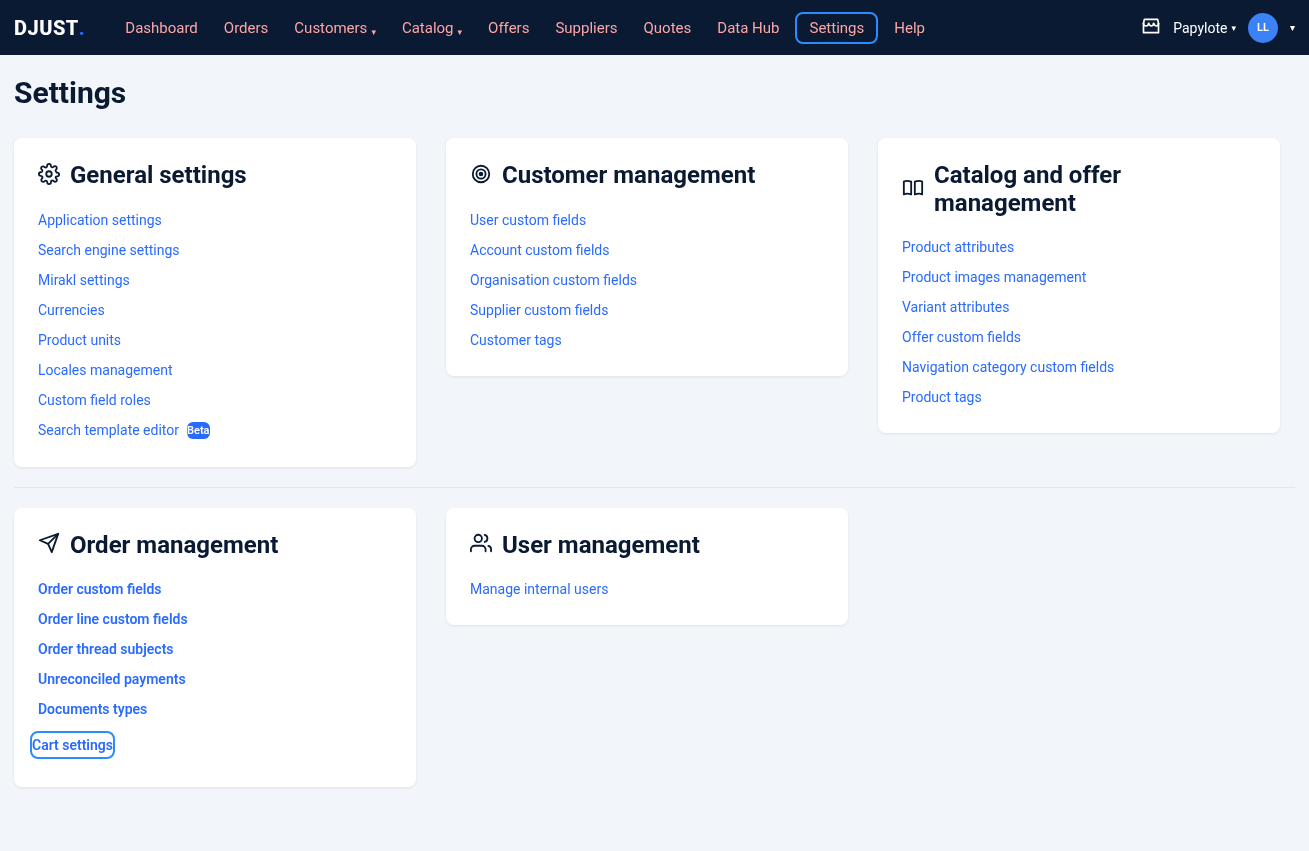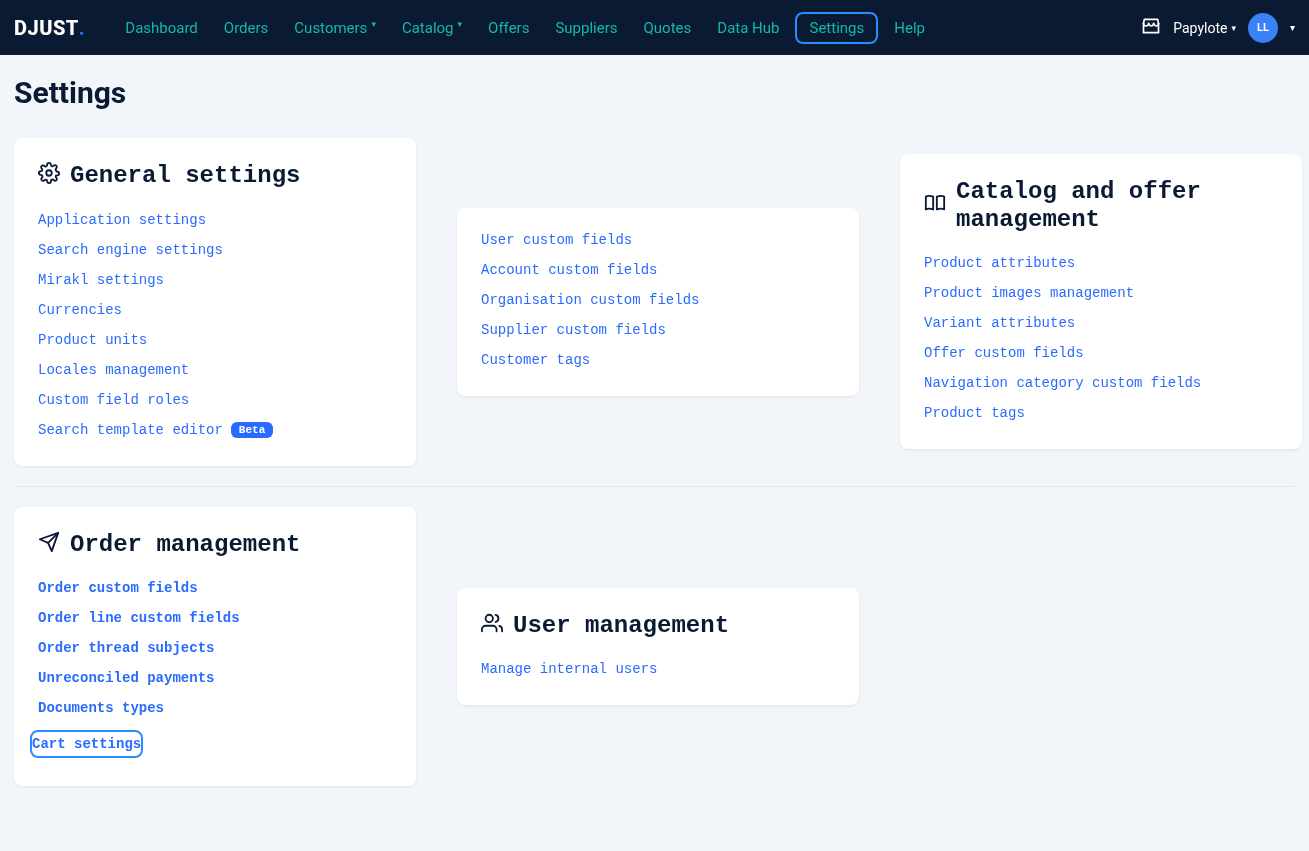--- a/index.html
+++ b/index.html
@@ -21,26 +21,26 @@
     font-weight: 800;
     font-size: 20px;
     letter-spacing: 0.5px;
     margin-right: 30px;
     display: flex;
     align-items: baseline;
   }
   .logo .dot { color:#2a6bff; }
   .nav-items { display:flex; gap: 6px; align-items:center; flex:1; }
   .nav-item {
-    color:#14b8a6;
+    color:#fca5a5;
     font-size:15px;
     padding:6px 10px;
     border-radius:6px;
     cursor:pointer;
-    display:flex; align-items:flex-start; gap:4px;
+    display:flex; align-items:flex-end; gap:4px;
     white-space:nowrap;
   }
   .nav-item.active {
     border:2px solid #2a8cff;
     border-radius:8px;
     padding:5px 12px;
   }
   .nav-caret { font-size:9px; }
   .nav-right { display:flex; align-items:center; gap:12px;justify-content:space-between; }
   .store-icon svg { width:20px; height:20px; }
@@ -50,21 +50,21 @@
     background:#3b82f6; color:#fff;
     display:flex; align-items:center; justify-content:center;
     font-size:11px; font-weight:600;
   }
   .user-caret { font-size:10px; cursor:pointer; }
 
   
   .page { padding: 20px 14px 40px 14px; }
   .page-title { font-size:30px; font-weight:700; color:#0b1a33; margin-bottom:28px; }
 
-  .cards-row { display:flex; gap:41px; align-items:center; margin-bottom:20px;font-family:Liberation Mono, monospace; }
+  .cards-row { display:flex; gap:30px; align-items:flex-start; margin-bottom:20px; }
   .card {
     background:#fff;
     border-radius:8px;
     box-shadow:0 1px 3px rgba(12,20,40,0.08);
     padding:24px 24px 28px 24px;
     flex:0 0 402px;
     max-width:402px;
   }
   .card-header { display:flex; align-items:center; gap:10px; margin-bottom:22px; }
   .card-header svg { width:22px; height:22px; flex:none; }
@@ -80,21 +80,21 @@
   }
   .link.highlight {
     border:2px solid #2a8cff;
     border-radius:8px;
     padding:4px 0;
     margin-left:-8px;
   }
   .badge {
     background:#2a6bff; color:#fff;
     font-size:11px; font-weight:600;
-    padding:2px 8px; border-radius:6px;
+    padding:2px 0; border-radius:6px;
   }
   .divider { border:none; border-top:1px solid #e2e6ee; margin:10px 0 20px 0; }
 
   
   .bold-links .link { font-weight:600; }
 
 </style>
 </head>
 <body>
 
@@ -194,20 +194,30 @@
             <span>Custom field roles</span>
           </a>
           <a class="link">
             <span>Search template editor</span>
             <span class="badge">Beta</span>
           </a>
         </div>
     </div>
 
     <div class="card">
+      <div class="card-header">
+        <span>
+          <svg viewBox="0 0 24 24" fill="none" stroke="#0b1a33" stroke-width="2">
+              <circle cx="12" cy="12" r="9"></circle>
+              <circle cx="12" cy="12" r="5"></circle>
+              <circle cx="12" cy="12" r="1.5" fill="#0b1a33"></circle>
+            </svg>
+        </span>
+        <div class="card-title">Customer management</div>
+      </div>
       <div class="card-links" id="links-customer">
           <a class="link">
             <span>User custom fields</span>
           </a>
           <a class="link">
             <span>Account custom fields</span>
           </a>
           <a class="link">
             <span>Organisation custom fields</span>
           </a>

